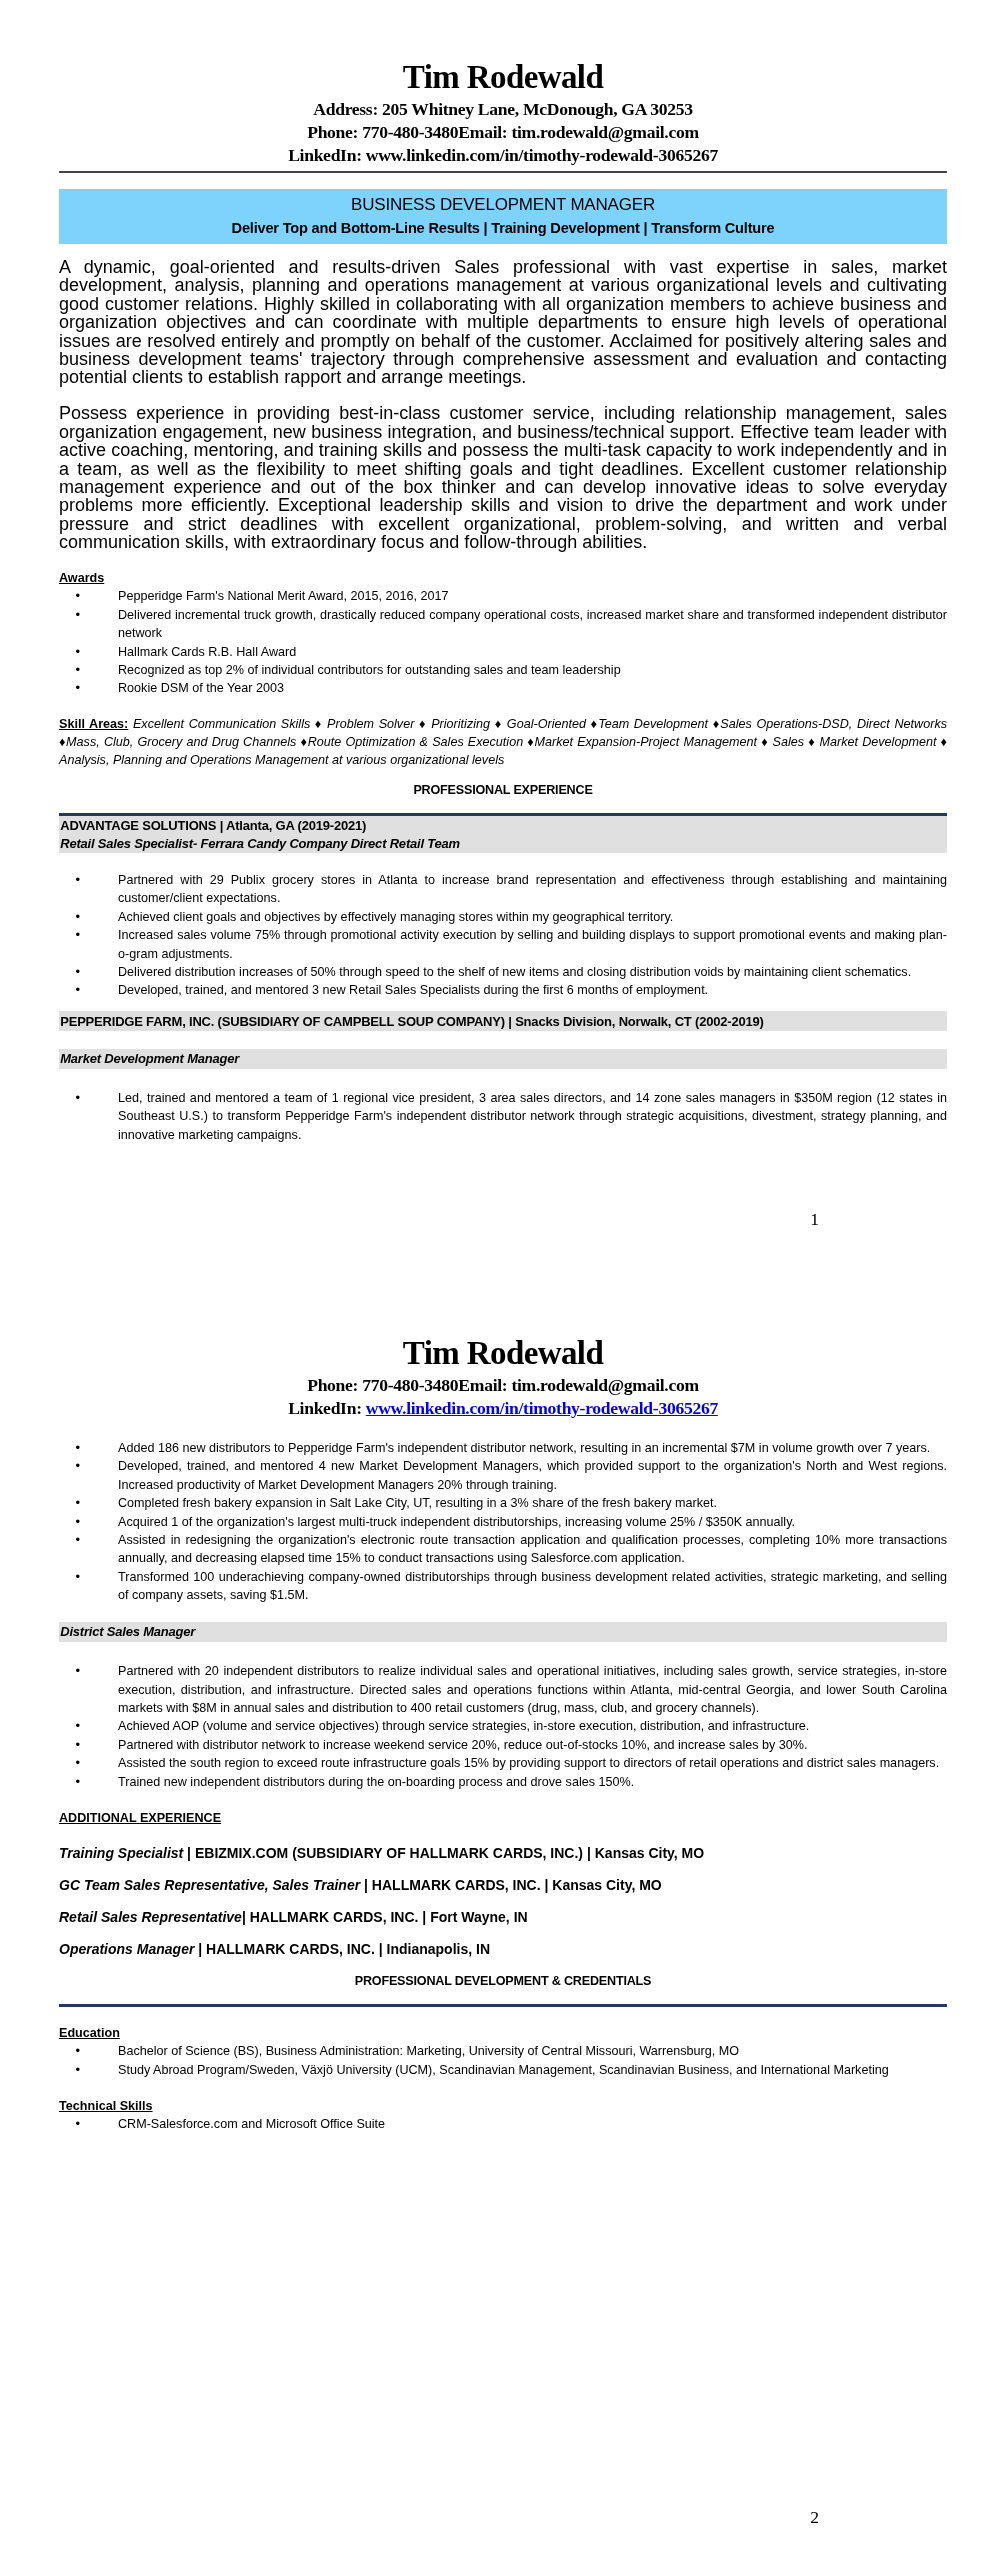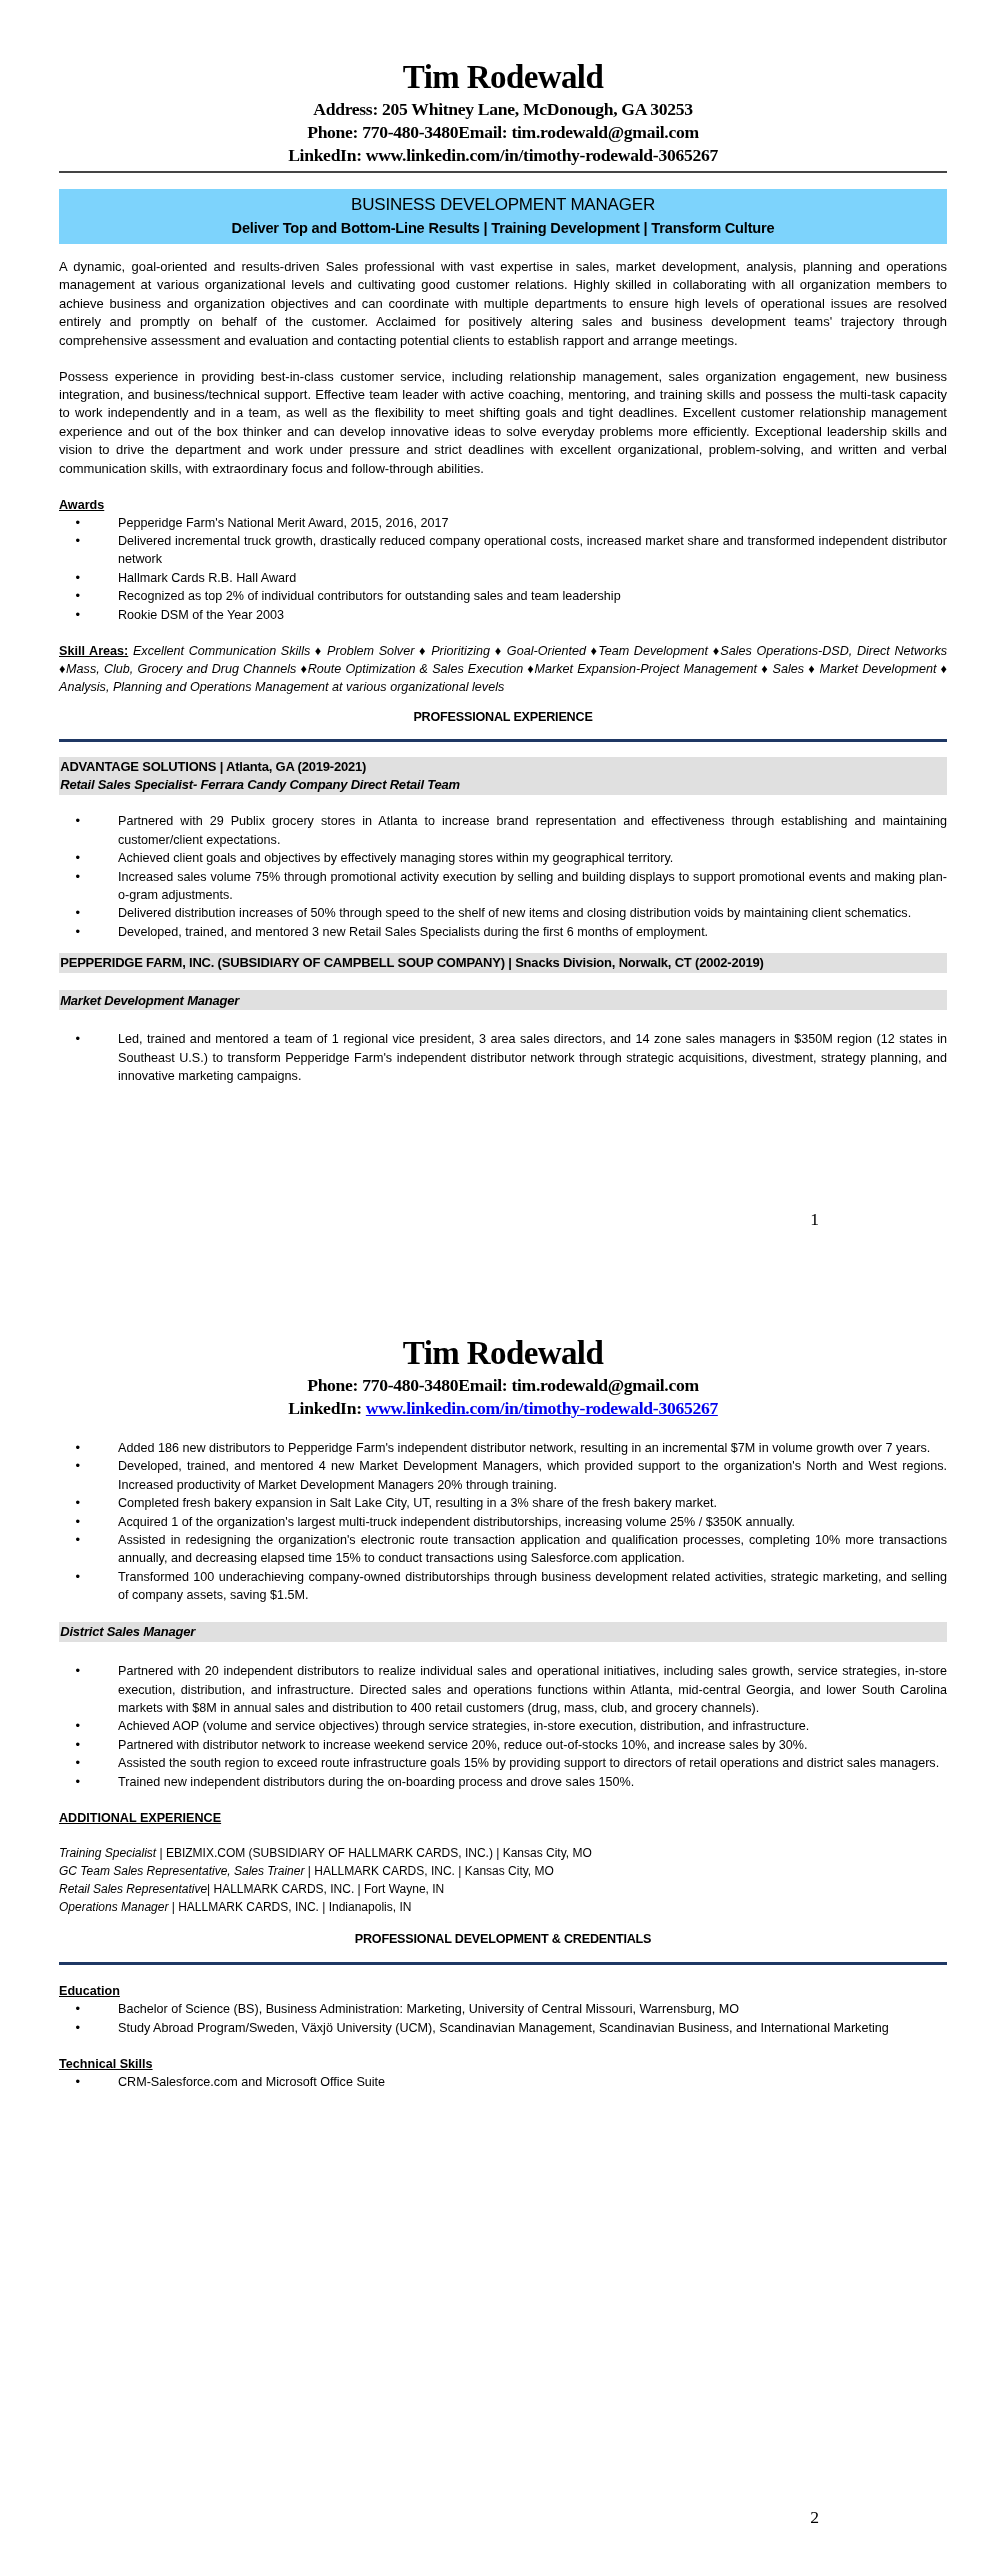--- a/index.html
+++ b/index.html
@@ -14,37 +14,37 @@
           text-align: center; letter-spacing: -0.6px; line-height: 37px; }
   .contact { font-family: "Liberation Serif", serif; font-weight: bold; font-size: 17.6px;
              text-align: center; line-height: 23px; letter-spacing: -0.3px; }
   .contact a { color: #0000ee; text-decoration: underline; }
   .hr-dark { height: 1.8px; background: #444; margin-top: 3.5px; }
 
   .title-band { background: #7dd3fc; text-align: center; padding: 3.5px 0 4.7px 0; }
   .title-band .t1 { font-size: 17px; font-weight: normal; line-height: 24.6px; letter-spacing: -0.2px; }
   .title-band .t2 { font-size: 14.6px; font-weight: bold; line-height: 22px; letter-spacing: -0.2px; text-align: center; }
 
-  .para { font-size: 13px; line-height: 18.4px; text-align: justify; }
+  .para { font-size: 18px; line-height: 18.4px; text-align: justify; }
   .sub-h { font-size: 12.6px; font-weight: bold; text-decoration: underline; line-height: 18px; }
   ul.bullets { margin: 0; padding: 0; list-style: none; }
   ul.bullets li { position: relative; padding-left: 59px; font-size: 12.6px; line-height: 18.4px; text-align: justify; }
   ul.bullets li::before { content: "\2022"; position: absolute; left: 16.4px; top: 0; font-size: 13px; }
 
   .skills { font-size: 12.6px; line-height: 18px; font-style: italic; text-align: justify; }
   .skills .lbl { font-style: normal; font-weight: bold; text-decoration: underline; }
 
   .section-h { font-size: 12.6px; font-weight: bold; text-align: center; letter-spacing: -0.2px; line-height: 17.6px; }
   .navy-rule { height: 2.9px; background: #1f3864; margin-top: 13px; }
 
   .job-band { background: #e0e0e0; padding: 1.2px 1.2px; }
   .job-band .co { font-size: 13px; font-weight: bold; line-height: 17.6px; letter-spacing: -0.2px; }
   .job-band .role { font-size: 13px; font-weight: bold; font-style: italic; line-height: 17.6px; letter-spacing: -0.2px; }
 
-  .addl-line { font-size: 12px; font-weight: normal; line-height: 18px; }
+  .addl-line { font-size: 14px; font-weight: bold; line-height: 18px; margin-top: 14px; }
   .addl-line .r { font-style: italic; }
 
   .pagenum { position: absolute; right: 49px; font-family: "Liberation Serif", serif; font-size: 17.6px; }
 </style>
 </head>
 <body>
 
 <div class="page page1">
 
   <div class="content" style="top:59px;">
@@ -77,21 +77,21 @@
       </ul>
     </div>
 
     <div class="skills" style="margin-top:17.6px;"><span class="lbl">Skill Areas:</span><span> Excellent Communication Skills ♦ Problem Solver ♦ Prioritizing ♦ Goal-Oriented ♦Team Development ♦Sales Operations-DSD, Direct Networks ♦Mass, Club, Grocery and Drug Channels ♦Route Optimization &amp; Sales Execution ♦Market Expansion-Project Management ♦ Sales ♦ Market Development ♦ Analysis, Planning and Operations Management at various organizational levels</span></div>
 
     <div style="margin-top:13px;">
       <div class="section-h">PROFESSIONAL EXPERIENCE</div>
       <div class="navy-rule"></div>
     </div>
 
-    <div class="job-band" style="margin-top:15px;">
+    <div class="job-band" style="">
       <div class="co">ADVANTAGE SOLUTIONS | Atlanta, GA (2019-2021)</div>
       <div class="role">Retail Sales Specialist- Ferrara Candy Company Direct Retail Team</div>
     </div>
     <ul class="bullets" style="margin-top:17.6px;">
       <li>Partnered with 29 Publix grocery stores in Atlanta to increase brand representation and effectiveness through establishing and maintaining customer/client expectations.</li>
       <li>Achieved client goals and objectives by effectively managing stores within my geographical territory.</li>
       <li>Increased sales volume 75% through promotional activity execution by selling and building displays to support promotional events and making plan-o-gram adjustments.</li>
       <li>Delivered distribution increases of 50% through speed to the shelf of new items and closing distribution voids by maintaining client schematics.</li>
       <li>Developed, trained, and mentored 3 new Retail Sales Specialists during the first 6 months of employment.</li>
     </ul>

